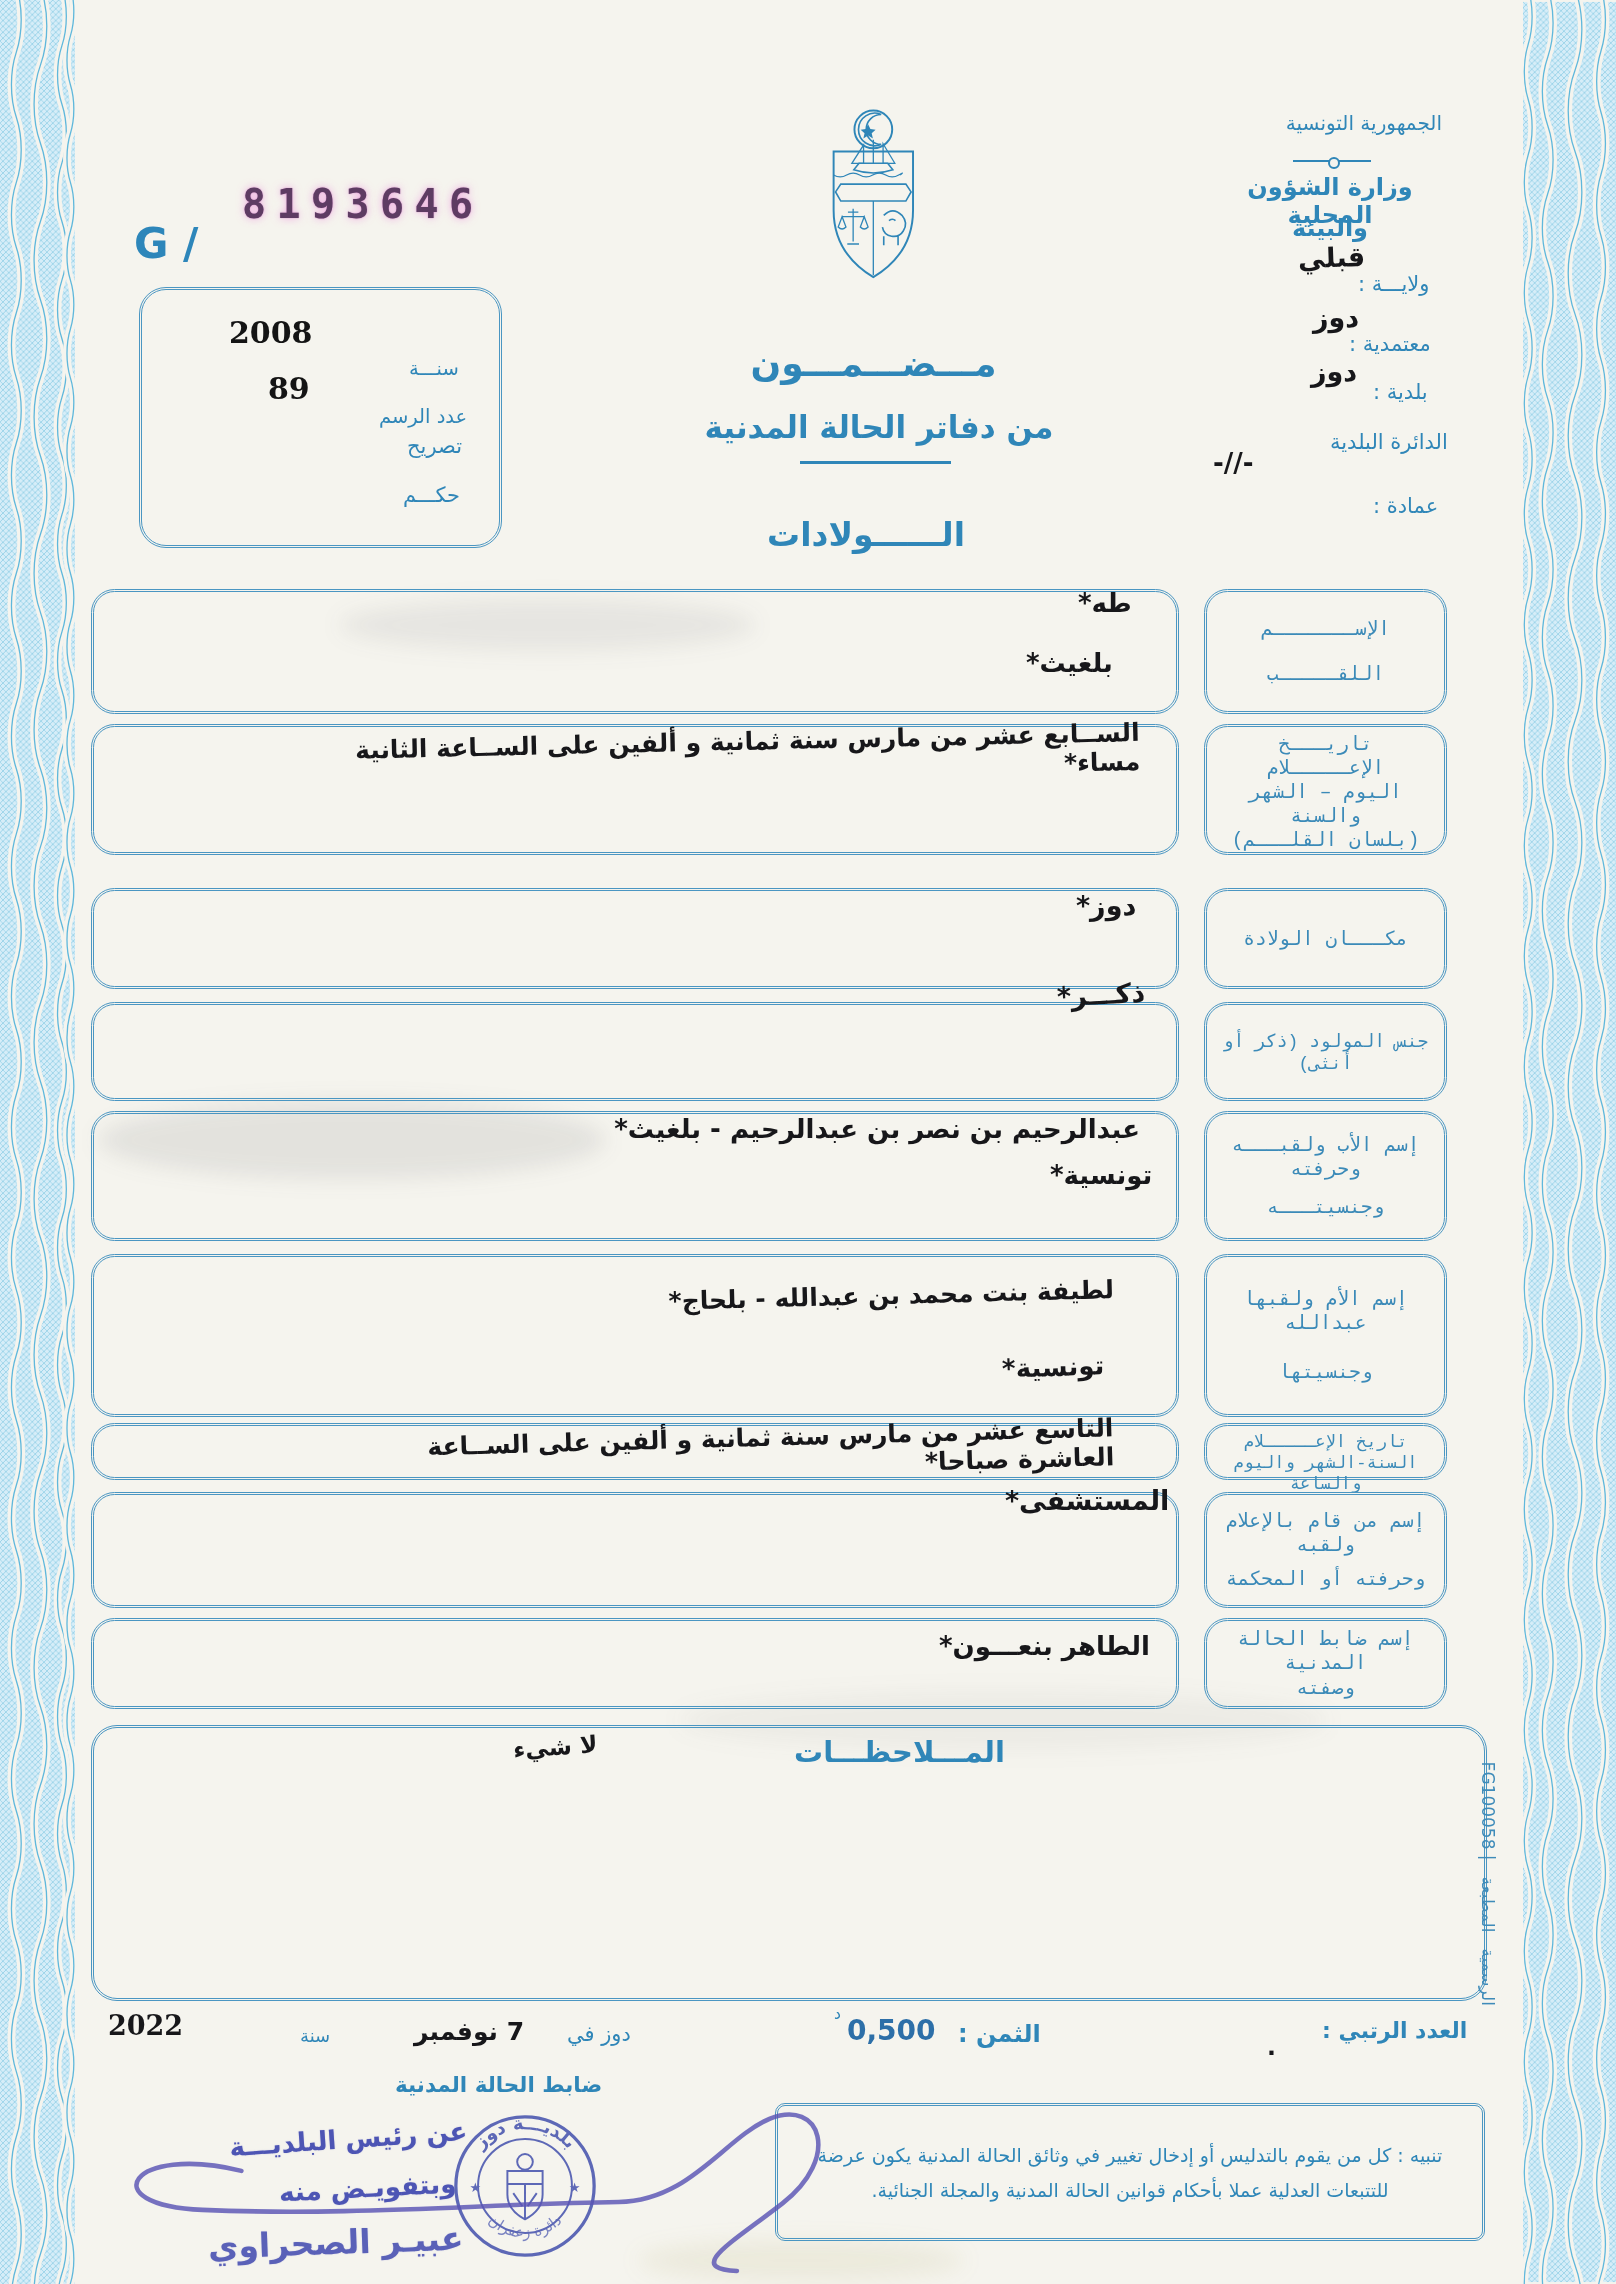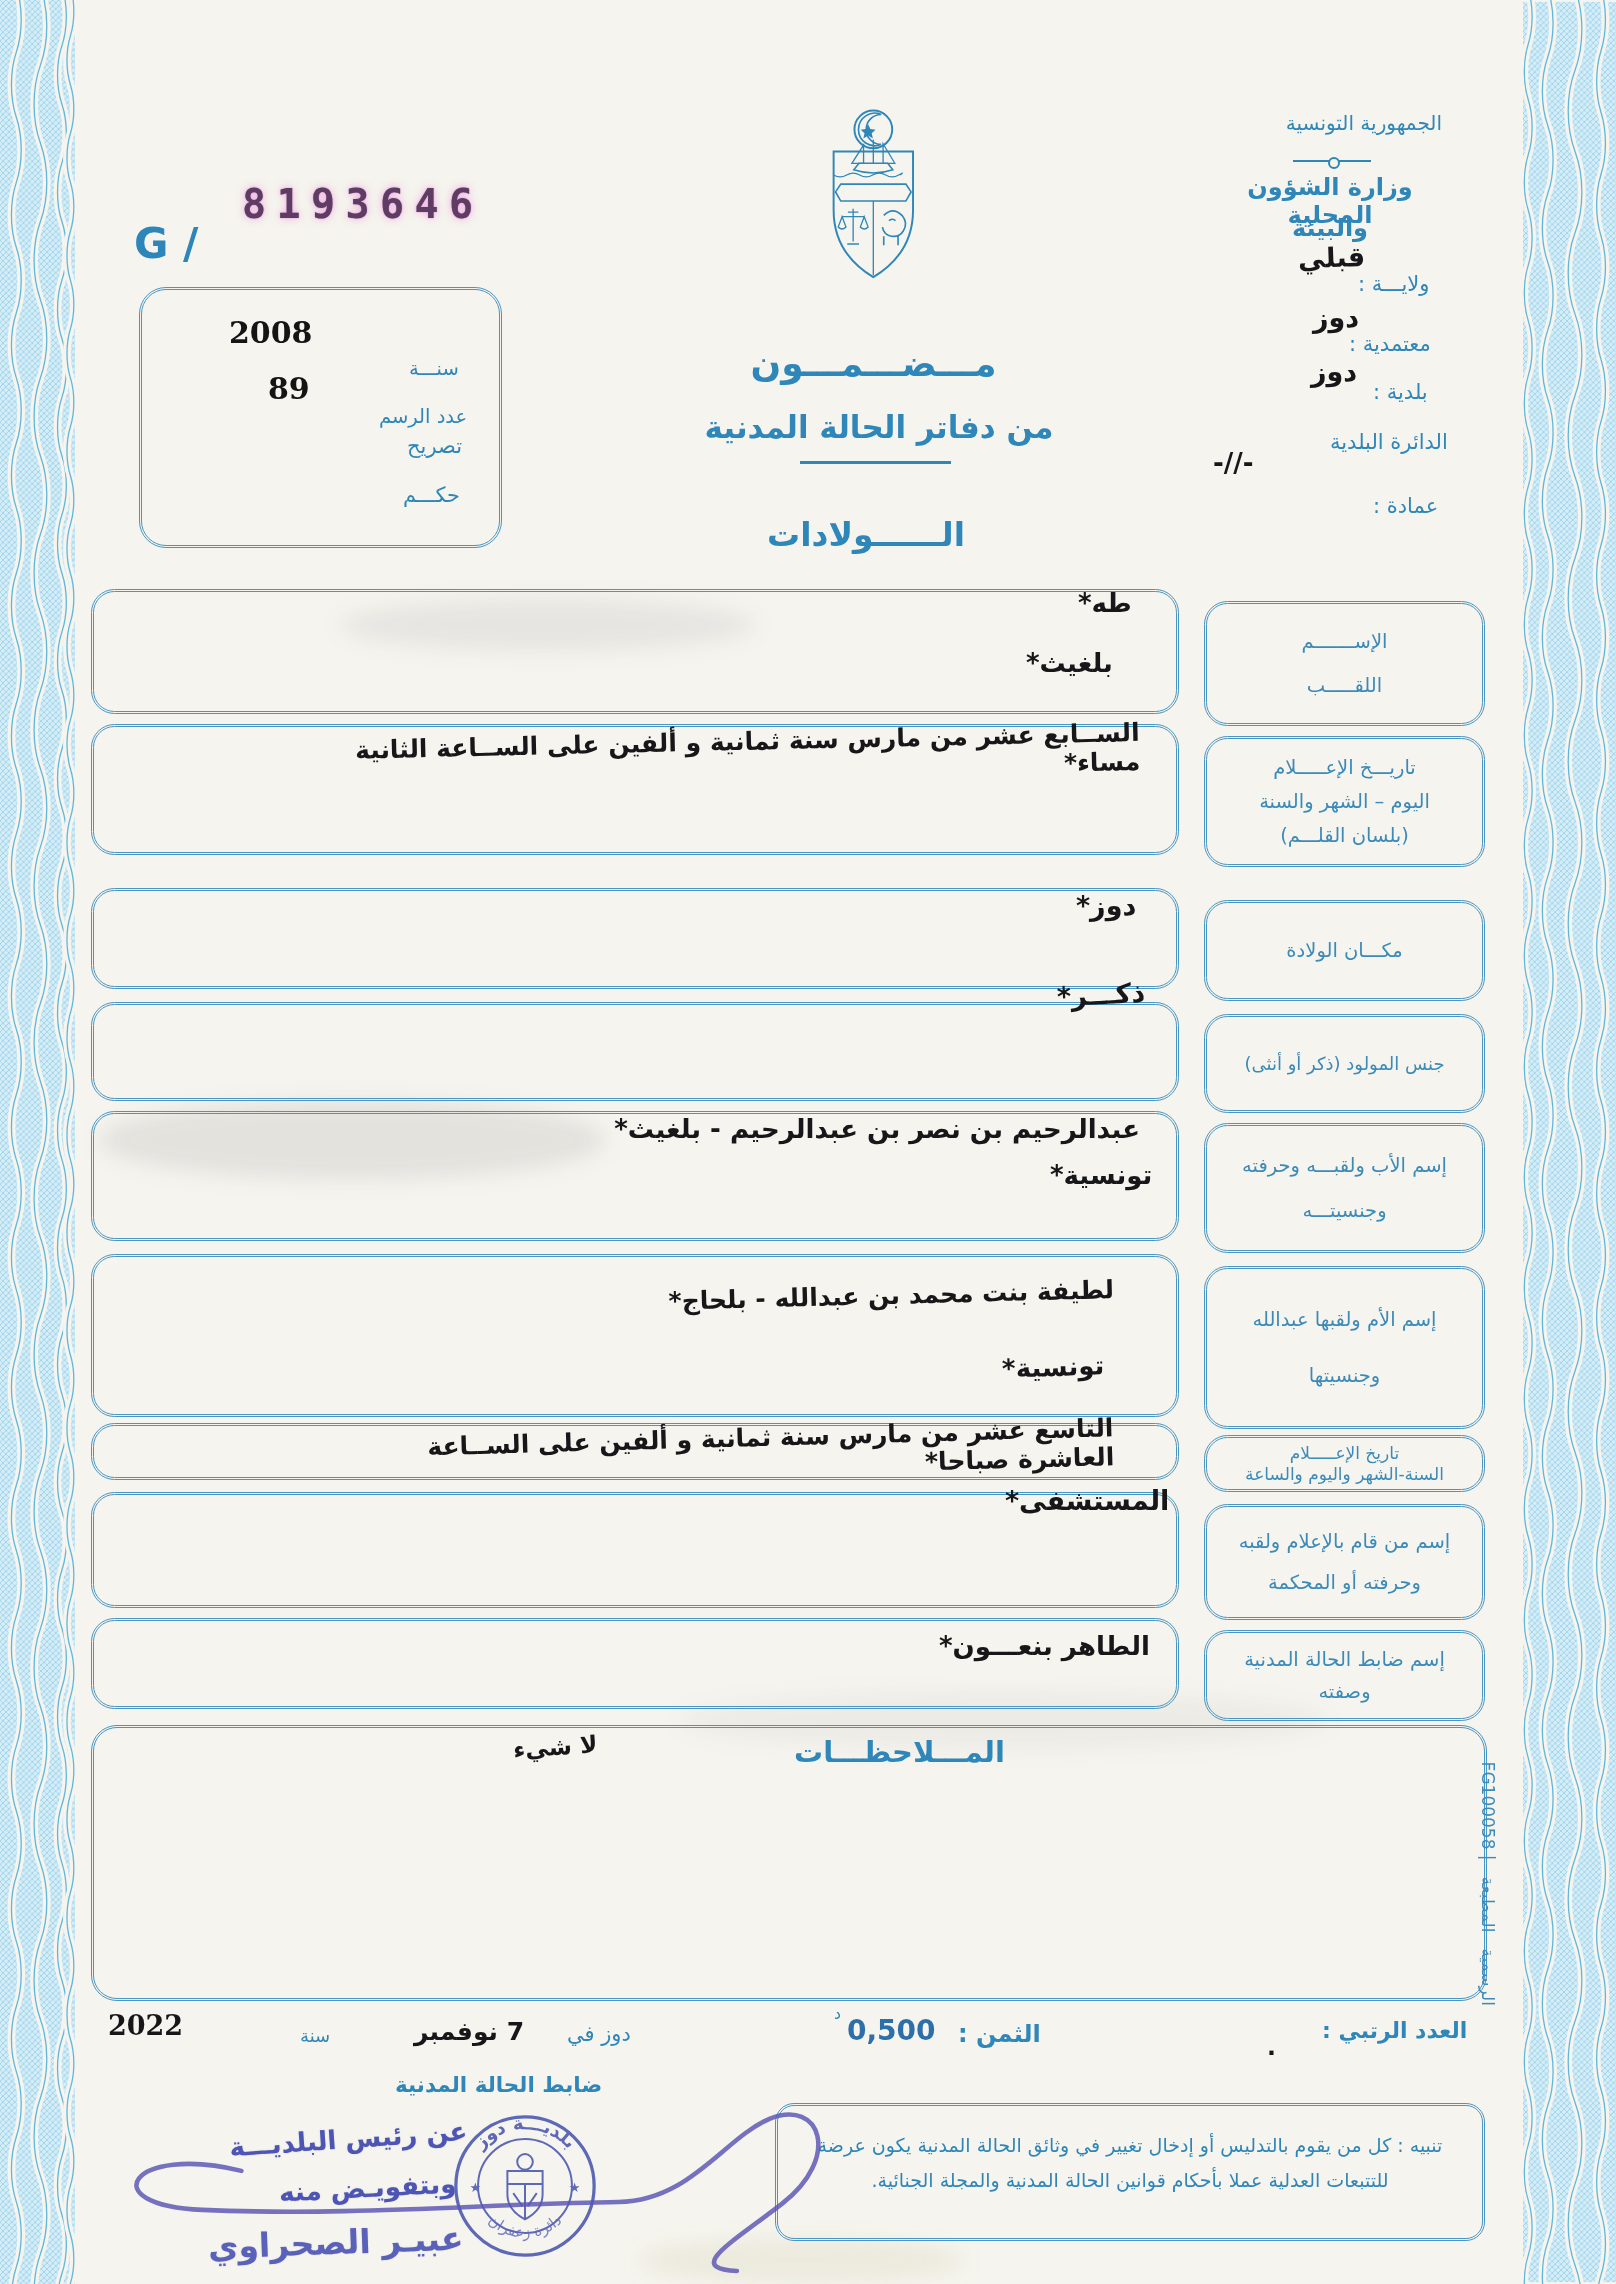--- a/index.html
+++ b/index.html
@@ -41,23 +41,23 @@
   .imada-l{left:1373px;top:494px;font-size:21px;}
   
   .t1{left:743px;top:343px;width:261px;text-align:center;font-size:36px;font-weight:bold;}
   .t2{left:674px;top:409px;width:410px;text-align:center;font-size:31px;font-weight:bold;}
   .t2u{left:800px;top:461px;width:151px;height:3.3px;background:#2f86b8;}
   .t3{left:700px;top:515px;width:332px;text-align:center;font-size:33px;font-weight:bold;}
   .emblem{left:816px;top:106px;}
   
   .row{position:absolute;left:91px;width:1397px;}
   .vb{position:absolute;left:0;top:0;height:100%;width:1088px;border:3.9px double #4a96c2;border-radius:23.5px;box-sizing:border-box;}
-  .lb{position:absolute;left:1113px;top:12px;height:100%;width:281px;border:3.9px double #4a96c2;border-radius:23.5px;box-sizing:border-box;
+  .lb{position:absolute;left:1113px;top:0;height:100%;width:243px;border:3.9px double #4a96c2;border-radius:23.5px;box-sizing:border-box;
       display:flex;flex-direction:column;justify-content:space-evenly;align-items:center;direction:rtl;
-      color:#3b8ab8;font-size:19.5px;padding:5.2px 13px;text-align:center;}
+      color:#3b8ab8;font-size:19.5px;padding:5.2px 13px;text-align:center;font-family:Liberation Mono, monospace;}
   .r1{top:589px;height:125px;} .r2{top:724px;height:131px;} .r3{top:888px;height:101px;}
   .r4{top:1002px;height:99px;} .r5{top:1111px;height:130px;} .r6{top:1254px;height:163px;}
   .r7{top:1423px;height:57px;}  .r8{top:1492px;height:116px;} .r9{top:1618px;height:91px;}
   .r7 .lb{font-size:17px;} .r4 .lb{font-size:18px;}
   
   .v{position:absolute;font-weight:bold;color:#17171a;}
   .v1a{left:1078px;top:588px;font-size:26px;}
   .v1b{left:1026px;top:648px;font-size:26px;}
   .v2{left:339px;top:727px;width:801px;text-align:right;font-size:25px;transform:rotate(-1.3deg);}
   .v3{left:1076px;top:890px;font-size:27px;}
@@ -81,22 +81,22 @@
   .f-adad{left:1322px;top:2018px;font-size:22px;font-weight:bold;}
   .f-adad-v{left:1267px;top:2039px;font-size:23.5px;}
   .f-thaman{left:958px;top:2020px;font-size:24px;font-weight:bold;}
   .f-price{left:847px;top:2014px;font-size:28px;font-weight:bold;color:#2d6fa8;}
   .f-dinar{left:834px;top:2005px;font-size:15.6px;}
   .f-douzfi{left:567px;top:2022px;font-size:21px;}
   .f-date{left:414px;top:2017px;font-size:25px;}
   .f-sana{left:300px;top:2025px;font-size:18px;}
   .f-year{left:108px;top:2010px;font-size:27px;font-family:"DejaVu Serif",serif;}
   .f-officer{left:395px;top:2072px;font-size:21.5px;font-weight:bold;}
-  .noticebox{left:775px;top:2103px;width:710px;height:138px;border:3.3px double #4a96c2;border-radius:19px;
-             box-sizing:border-box;padding:22px 22px;direction:rtl;color:#2e86b8;font-size:19px;line-height:1.85;text-align:center;}
+  .noticebox{left:775px;top:2103px;width:710px;height:138px;border:3.3px double #4a96c2;border-radius:10px;
+             box-sizing:border-box;padding:32px 22px;direction:rtl;color:#2e86b8;font-size:19px;line-height:1.85;text-align:center;}
   
   .stamp-ink{color:#4d55b4;font-weight:bold;text-shadow:0 0 1.3px rgba(90,90,190,.35);}
   .s1{left:229px;top:2124px;font-size:26px;transform:rotate(-4deg);}
   .s2{left:279px;top:2173px;font-size:26px;transform:rotate(-3deg);}
   .s3{left:208px;top:2223px;font-size:33px;transform:rotate(-2deg);opacity:.92;}
   .seal{left:450px;top:2111px;}
   .sig{left:78px;top:2098px;}
   
   .sm{position:absolute;border-radius:50%;filter:blur(10.4px);pointer-events:none;}
   .sm1{left:98px;top:1101px;width:508px;height:78px;background:rgba(70,70,80,.10);}

